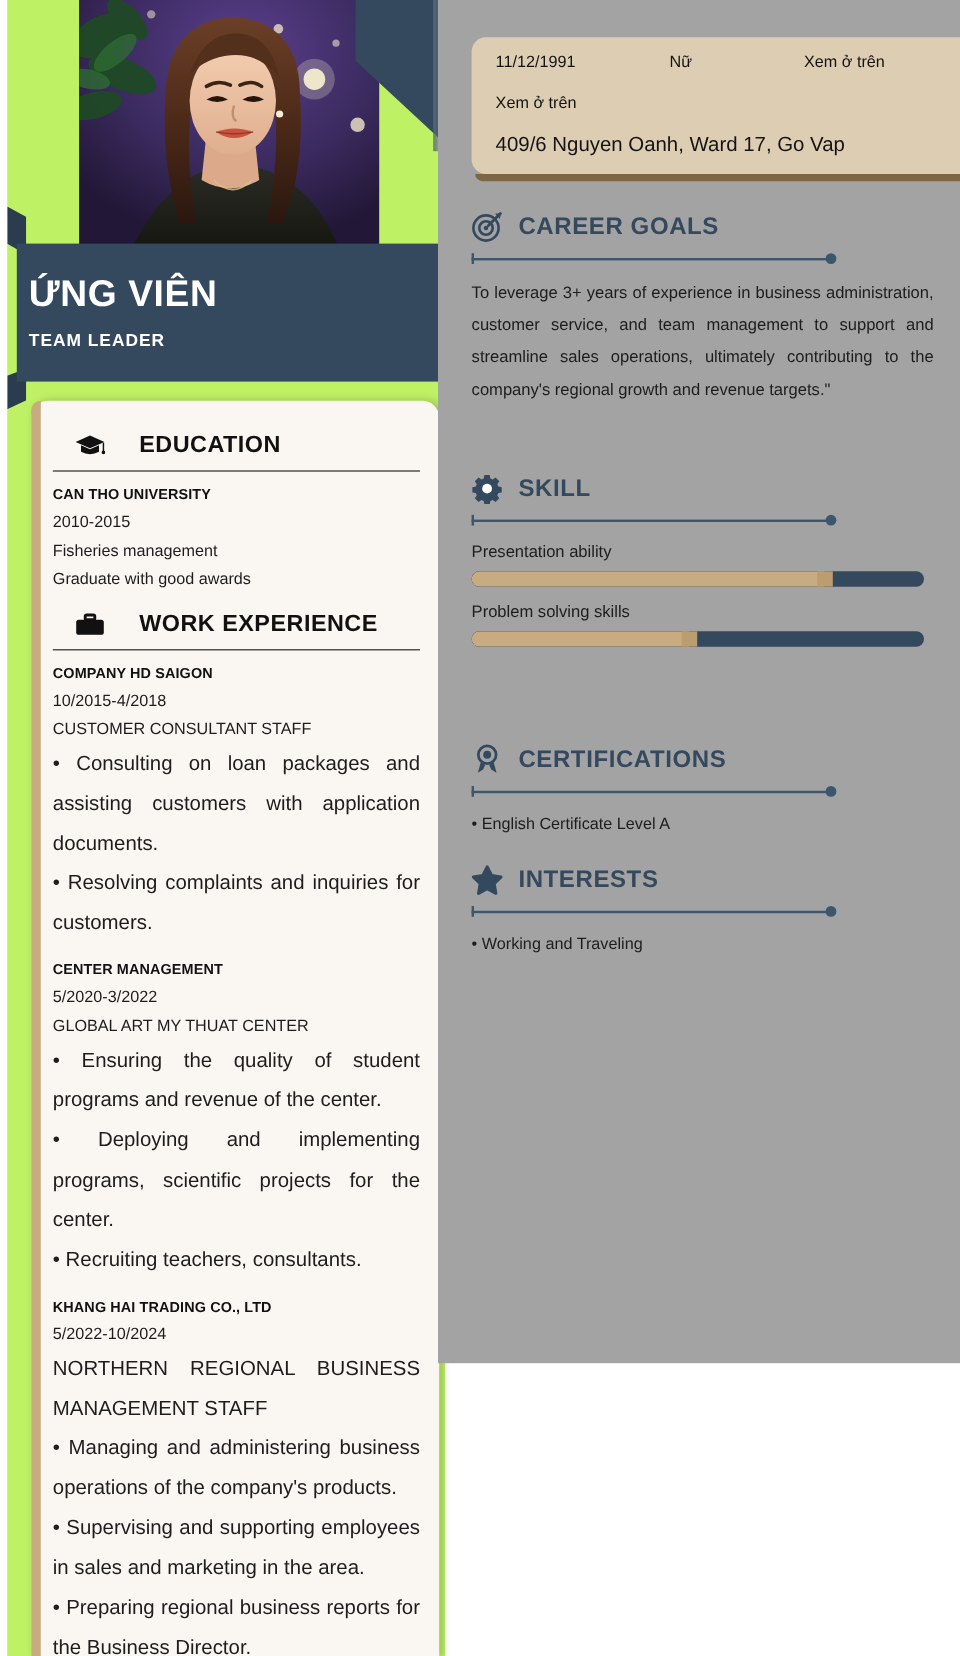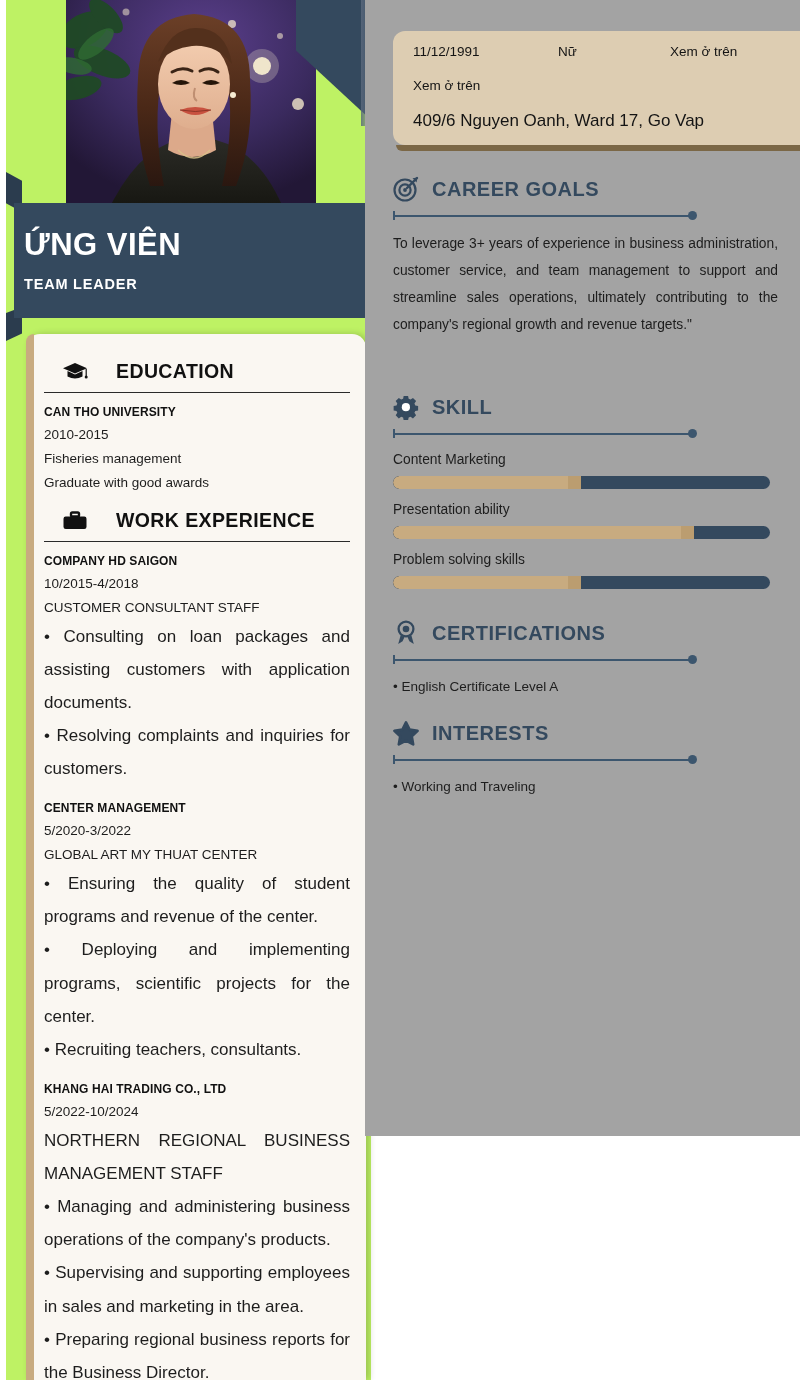--- a/index.html
+++ b/index.html
@@ -476,27 +476,20 @@
           <circle cx="12.9" cy="13.2" r="4.1" fill="#ffffff"></circle>
         </svg>
         <div class="rsec-title">SKILL</div>
       </div>
       <div class="rsec-rule">
         <div class="tick"></div>
           <div class="bar"></div>
           <div class="dot"></div>
       </div>
 
-      <div class="skill-item">
-        <div class="skill-label">Content Marketing</div>
-        <div class="skill-track">
-          <div class="skill-fill" style="width: 48%;"></div>
-          <div class="skill-knob" style="left: calc(48% - 6px);"></div>
-        </div>
-      </div>
 
       <div class="skill-item">
         <div class="skill-label">Presentation ability</div>
         <div class="skill-track">
           <div class="skill-fill" style="width: 78%;"></div>
           <div class="skill-knob" style="left: calc(78% - 6px);"></div>
         </div>
       </div>
 
       <div class="skill-item">

